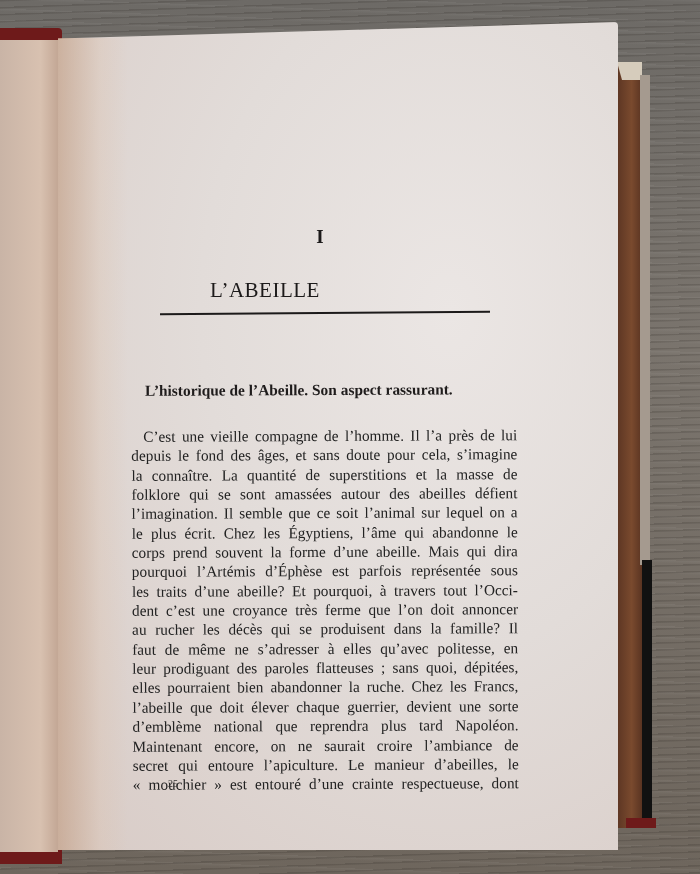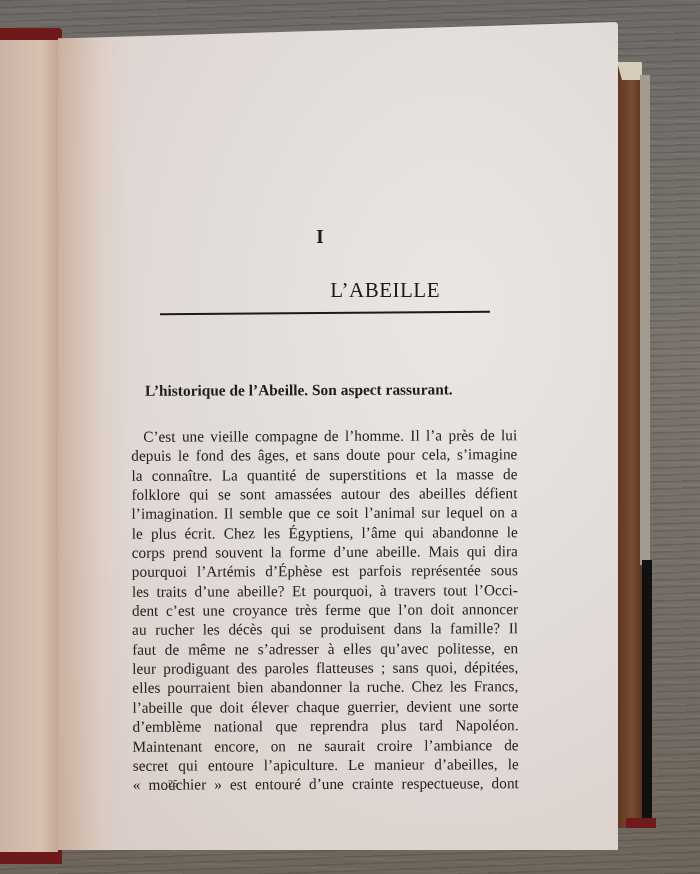--- a/index.html
+++ b/index.html
@@ -23,21 +23,21 @@
   .page-strip-dark{position:absolute;left:642px;top:560px;width:10px;height:262px;background:#111;}
   .right-cover-bottom{position:absolute;left:626px;top:818px;width:30px;height:10px;background:#6e1a1a;}
   
   .page{position:absolute;left:58px;top:22px;width:560px;height:828px;
     background:radial-gradient(ellipse at 70% 35%,#ebe6e4 0%,#e2dcd9 45%,#d8cbc6 100%);
     border-radius:0 4px 0 0;
     clip-path:polygon(0 2%,100% 0,100% 100%,0 100%);}
   .gutter{position:absolute;left:58px;top:38px;width:70px;height:812px;
     background:linear-gradient(90deg,rgba(190,150,120,.55),rgba(220,190,165,.25) 60%,rgba(255,255,255,0));}
   .chapter-num{position:absolute;left:300px;top:226px;width:40px;text-align:center;font-weight:bold;font-size:19px;color:#1c1a1a;}
-  .chapter-title{position:absolute;left:210px;top:278px;width:230px;text-align:right;font-size:21px;color:#1c1a1a;letter-spacing:.5px;}
+  .chapter-title{position:absolute;left:210px;top:278px;width:230px;text-align:left;font-size:21px;color:#1c1a1a;letter-spacing:.5px;}
   .rule{position:absolute;left:160px;top:312px;width:330px;height:2px;background:#1c1a1a;transform:rotate(-0.4deg);}
   .section-head{position:absolute;left:145px;top:381px;width:380px;font-weight:bold;font-size:15.4px;color:#1f1c1c;transform:rotate(-0.25deg);}
   .body-text{position:absolute;left:132px;top:426px;width:386px;font-size:15.3px;color:#222;line-height:19.35px;transform:rotate(-0.25deg);}
   .body-text .line{display:block;white-space:nowrap;text-align:justify;text-align-last:justify;}
   .body-text .line.first{padding-left:12px;}
   .body-text .line.last{text-align-last:justify;}
   .page-num{position:absolute;left:168px;top:778px;font-size:10px;color:#333;}
 </style>
 </head>
 <body>

